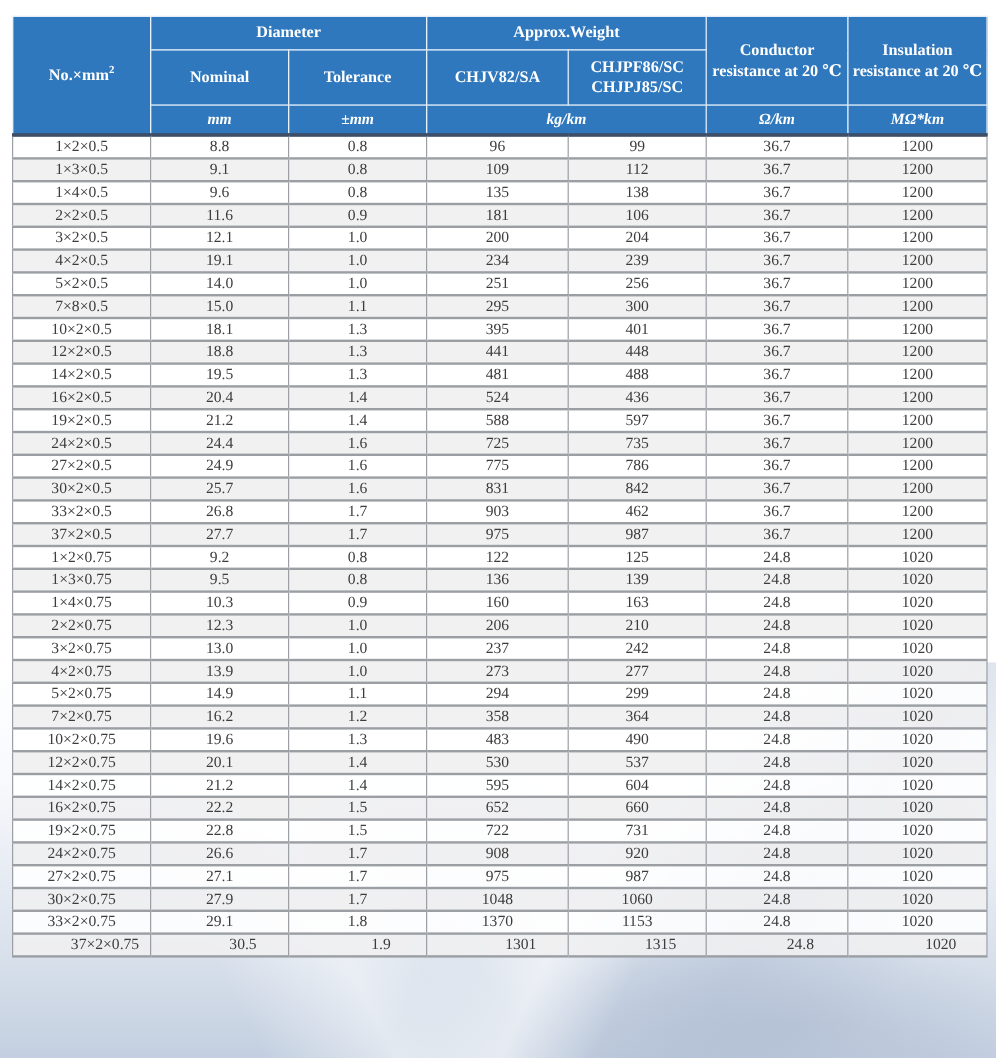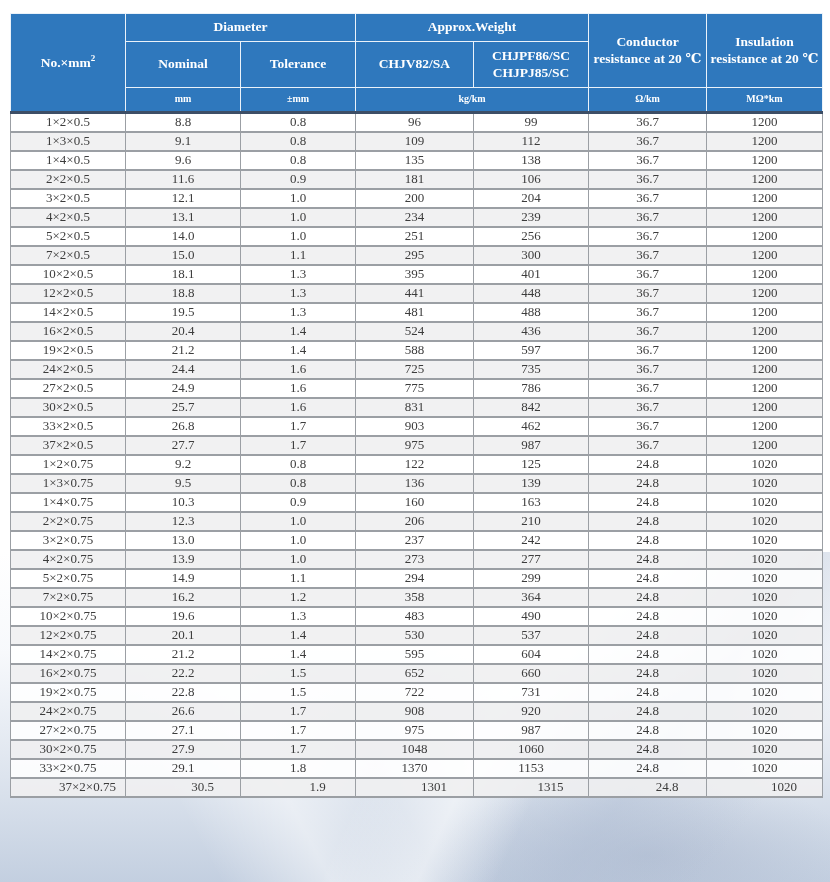--- a/index.html
+++ b/index.html
@@ -40,21 +40,21 @@
     font-weight:bold;
     font-size:13.5px;
     line-height:1.25;
     border:1px solid var(--header-line);
     padding:2px 3px;
     text-align:center;
     vertical-align:middle;
   }
   tr.h1 th{height:28px;}
   tr.h2 th{height:46px;}
-  tr.h3 th{height:25px;font-size:10px;}
+  tr.h3 th{height:25px;font-size:13px;font-style:italic;}
   thead th sup{font-size:9px;}
   
   tbody td{
     height:19px;
     padding:0 2px;
     font-size:13px;
     color:var(--text-dark);
     text-align:center;
     vertical-align:middle;
     background:var(--row-white);
@@ -145,38 +145,38 @@
         <td>3×2×0.5</td>
         <td>12.1</td>
         <td>1.0</td>
         <td>200</td>
         <td>204</td>
         <td>36.7</td>
         <td>1200</td>
       </tr>
       <tr>
         <td>4×2×0.5</td>
-        <td>13.1</td>
+        <td>19.1</td>
         <td>1.0</td>
         <td>234</td>
         <td>239</td>
         <td>36.7</td>
         <td>1200</td>
       </tr>
       <tr>
         <td>5×2×0.5</td>
         <td>14.0</td>
         <td>1.0</td>
         <td>251</td>
         <td>256</td>
         <td>36.7</td>
         <td>1200</td>
       </tr>
       <tr>
-        <td>7×2×0.5</td>
+        <td>7×8×0.5</td>
         <td>15.0</td>
         <td>1.1</td>
         <td>295</td>
         <td>300</td>
         <td>36.7</td>
         <td>1200</td>
       </tr>
       <tr>
         <td>10×2×0.5</td>
         <td>18.1</td>

